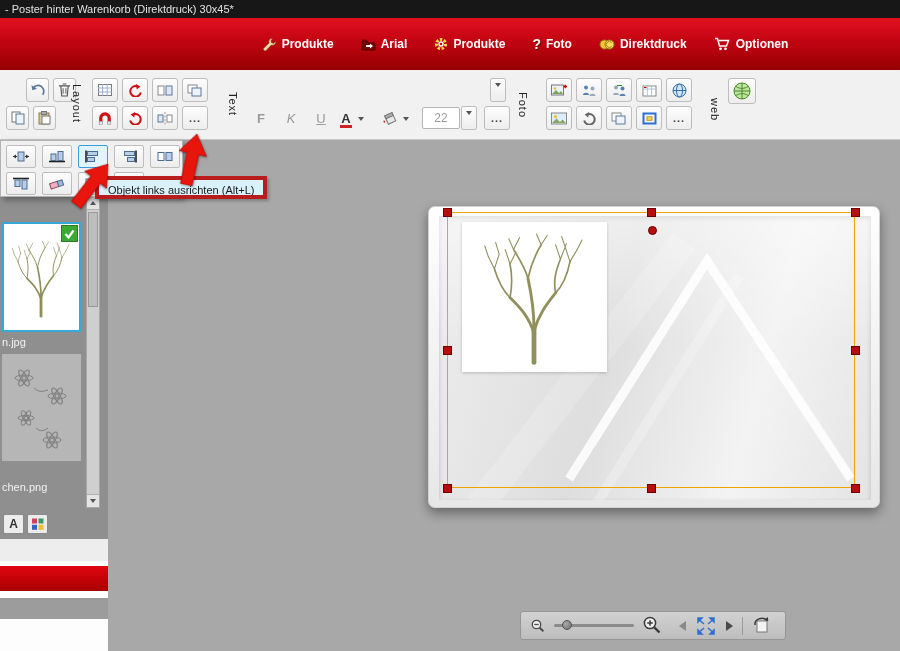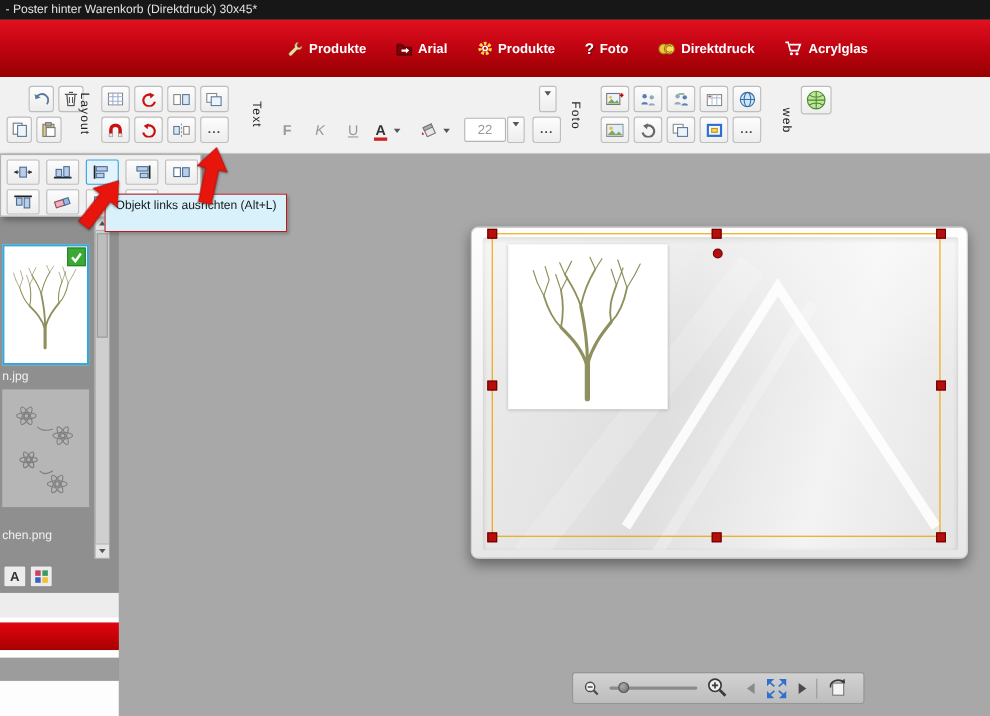--- a/index.html
+++ b/index.html
@@ -17,21 +17,21 @@
   .vlabel{position:absolute;writing-mode:vertical-rl;font-size:11px;color:#222;letter-spacing:1px}
   .combo{position:absolute;height:24px;background:#fff;border:1px solid #b5b5b5;border-radius:2px;display:flex;align-items:center;font-size:12px;color:#555}
   .dd{width:0;height:0;border:3.5px solid transparent;border-top:4.5px solid #555;margin-top:4px}
   .ddbtn{position:absolute;width:16px;height:24px;border:1px solid #bdbdbd;border-radius:2px;background:linear-gradient(#fdfdfd,#ededed);display:flex;justify-content:center;cursor:pointer}
   .flat{position:absolute;width:26px;height:24px;display:flex;align-items:center;justify-content:center;color:#9a9a9a;font-size:13px;cursor:pointer}
   .dots{font-weight:bold;letter-spacing:1px;color:#444;font-size:11px;line-height:8px}
   
   .flyout{position:absolute;left:0;top:140px;width:183px;height:57px;background:#f0f0f0;border:1px solid #b2b2b2;box-shadow:3px 3px 6px rgba(0,0,0,.35);z-index:30}
   .abtn{position:absolute;width:30px;height:23px;border:1px solid #bdbdbd;border-radius:2px;background:linear-gradient(#fdfdfd,#ececec);display:flex;align-items:center;justify-content:center;cursor:pointer}
   .abtn.hot{border:1px solid #38a0d8;background:#e2f3fd}
-  .tooltip{position:absolute;left:95px;top:176px;height:35px;padding:0 9px;background:#d8f1fb;border:1px solid #b91c1c;font-size:11px;line-height:21px;color:#1a1a1a;white-space:nowrap;z-index:40;box-shadow:2px 2px 3px rgba(0,0,0,.25)}
+  .tooltip{position:absolute;left:95px;top:176px;height:23px;padding:0 9px;background:#d8f1fb;border:4px solid #b91c1c;font-size:11px;line-height:21px;color:#1a1a1a;white-space:nowrap;z-index:40;box-shadow:2px 2px 3px rgba(0,0,0,.25)}
   
   .ann{position:absolute;width:30px;height:52px;z-index:50;transform-origin:15px 0;filter:drop-shadow(1px 1px 1px rgba(0,0,0,.35))}
   
   .sidepanel{position:absolute;left:0;top:140px;width:108px;height:511px;background:#8f8f8f;z-index:2}
   .thumb{position:absolute;cursor:pointer}
   .flabel{position:absolute;color:#f2f2f2;font-size:11px}
   .check{position:absolute;width:17px;height:17px;background:#3aaa35;border:1px solid #2a7d26;display:flex;align-items:center;justify-content:center}
   .sbar{position:absolute;left:86px;top:56px;width:14px;height:312px;background:#cfcfcf;border:1px solid #a8a8a8}
   .sbtn{position:absolute;left:0;width:12px;height:13px;background:#e4e4e4;border-bottom:1px solid #b0b0b0;display:flex;align-items:center;justify-content:center;cursor:pointer}
   .tri-u{width:0;height:0;border:3.5px solid transparent;border-bottom:4.5px solid #555;margin-bottom:3px}
@@ -106,21 +106,21 @@
       <span>Direktdruck</span>
     </div>
     <div class="menu-item">
       <span class="micon">
           <svg width="17" height="14" viewBox="0 0 17 14">
             <path d="M1 1.5h2.5l2 7.5h7l2-5.5H5" fill="none" stroke="#fff" stroke-width="1.5"></path>
             <circle cx="6.5" cy="11.8" r="1.4" fill="#fff"></circle>
             <circle cx="11.5" cy="11.8" r="1.4" fill="#fff"></circle>
           </svg>
         </span>
-      <span>Acrylglas</span>
+      <span>Optionen</span>
     </div>
   </div>
 
   <div class="toolbar">
 
     <div class="tbtn" style="left:26px;top:8px;width:23px">
         <svg width="15" height="13" viewBox="0 0 16 13">
           <path d="M13.5 11A6 6 0 1 0 3.6 3.6" fill="none" stroke="#5a7a9a" stroke-width="1.8"></path>
           <path d="M1.5 1l1 5.2 5-1.6z" fill="#5a7a9a"></path>
         </svg>

